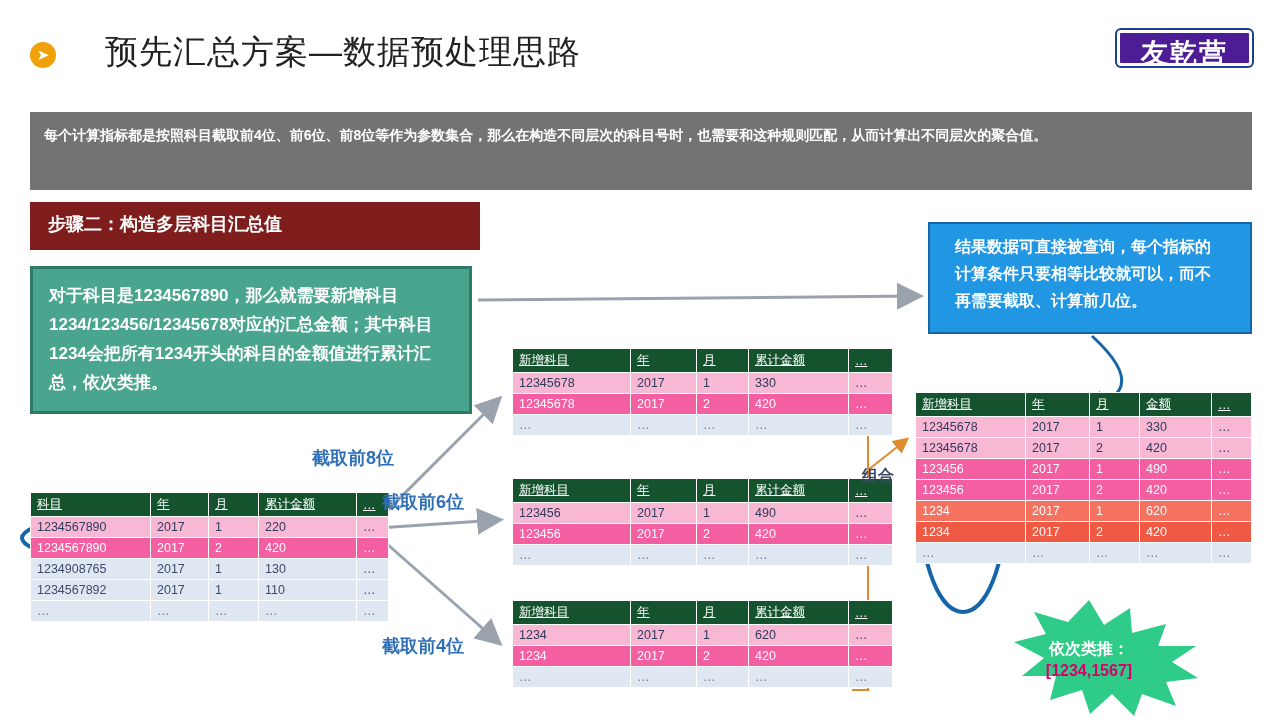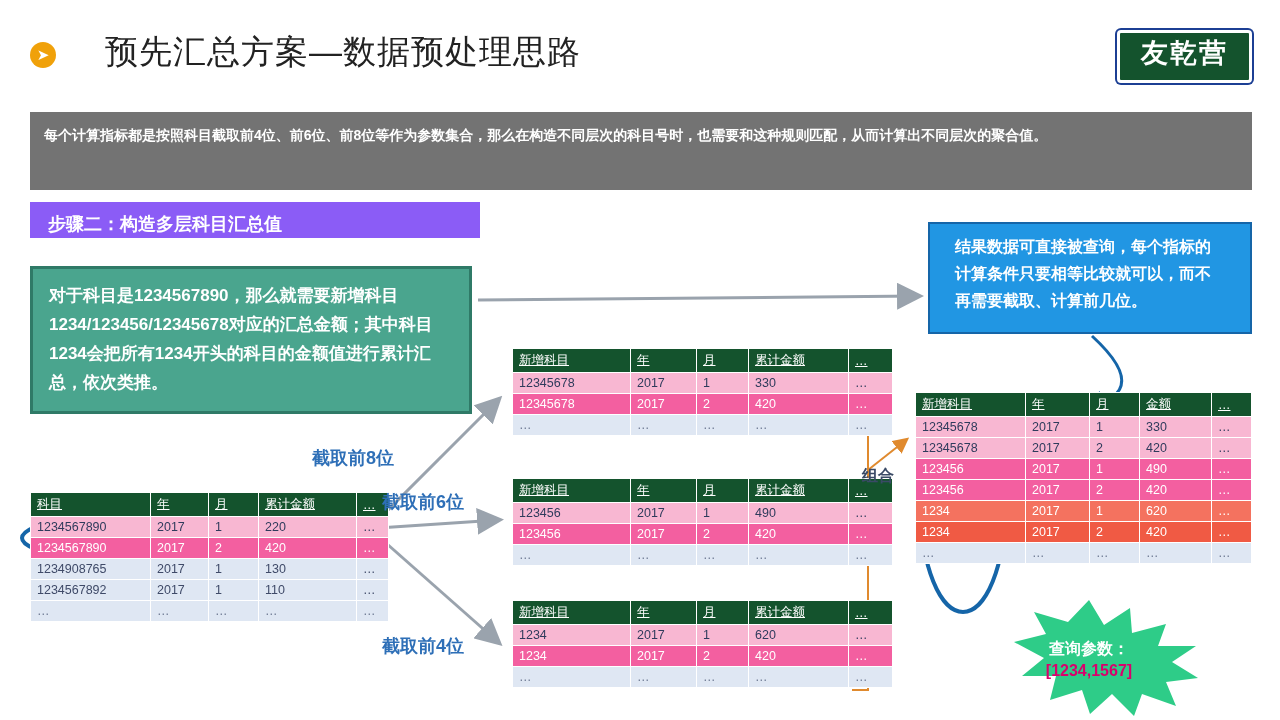--- a/index.html
+++ b/index.html
@@ -16,39 +16,39 @@
     left:30px; top:42px; width:26px; height:26px; border-radius:50%;
     background:#f0a10a; color:#fff; font-size:15px; line-height:26px;
     text-align:center; font-weight:bold;
   }
   #page-title {
     left:75px; top:30px; font-size:33px; color:#222; letter-spacing:1px;
     white-space:nowrap;
     margin-left:30px;
   }
   #logo-box {
-    right:28px; top:30px; width:135px; height:53px;
-    background:#14532d; border:3px solid #ffffff; border-radius:4px;
+    right:28px; top:30px; width:135px; height:36px;
+    background:#4c1d95; border:3px solid #ffffff; border-radius:4px;
     box-shadow:0 0 0 2px #1c3f94;
     color:#ffffff; font-size:27px; font-weight:bold; text-align:center;
     line-height:40px; letter-spacing:2px;
   }
 
   
   #banner {
     left:30px; top:112px; width:1222px; height:78px;
     background:#737373; color:#ffffff;
     font-size:14px; font-weight:bold; line-height:31px;
     padding:8px 14px;
   }
 
   
   #step-bar {
-    left:30px; top:202px; width:450px; height:36px;
-    background:#8b5cf6; color:#ffffff;
+    left:30px; top:202px; width:450px; height:48px;
+    background:#7f1d1d; color:#ffffff;
     font-size:18px; font-weight:bold; line-height:44px; padding-left:18px;
   }
 
   
   #green-note {
     left:30px; top:266px; width:442px; height:148px;
     background:#4aa58e; border:3px solid #2f7a67;
     color:#ffffff; font-size:17px; font-weight:bold; line-height:29px;
     padding:12px 16px;
   }
@@ -387,16 +387,16 @@
   </tbody>
 </table>
 
 <div class="abs cut-label" id="label-cut8">截取前8位</div>
 <div class="abs cut-label" id="label-cut6">截取前6位</div>
 <div class="abs cut-label" id="label-cut4">截取前4位</div>
 <div class="abs" id="label-combine">组合</div>
 
 <div class="abs" id="starburst">
   <div class="sb-inner">
-    <div class="sb-line1">查询参数：</div>
+    <div class="sb-line1">依次类推：</div>
     <div class="sb-line2">[1234,1567]</div>
   </div>
 </div>
 
 </body></html>

